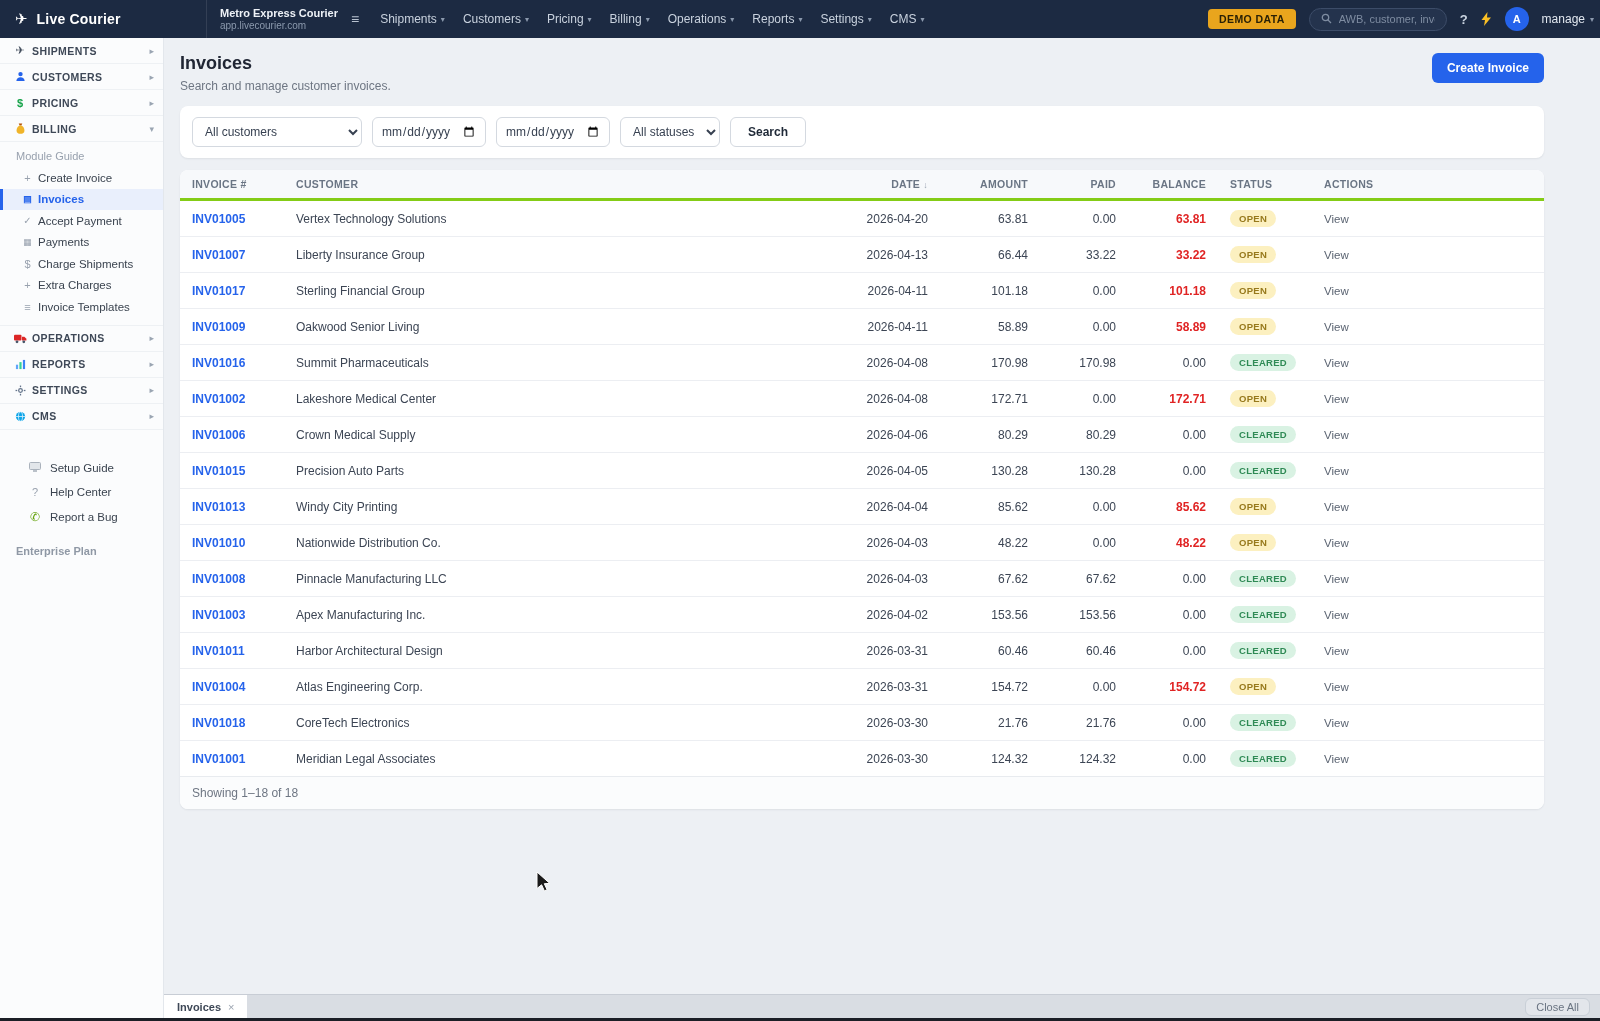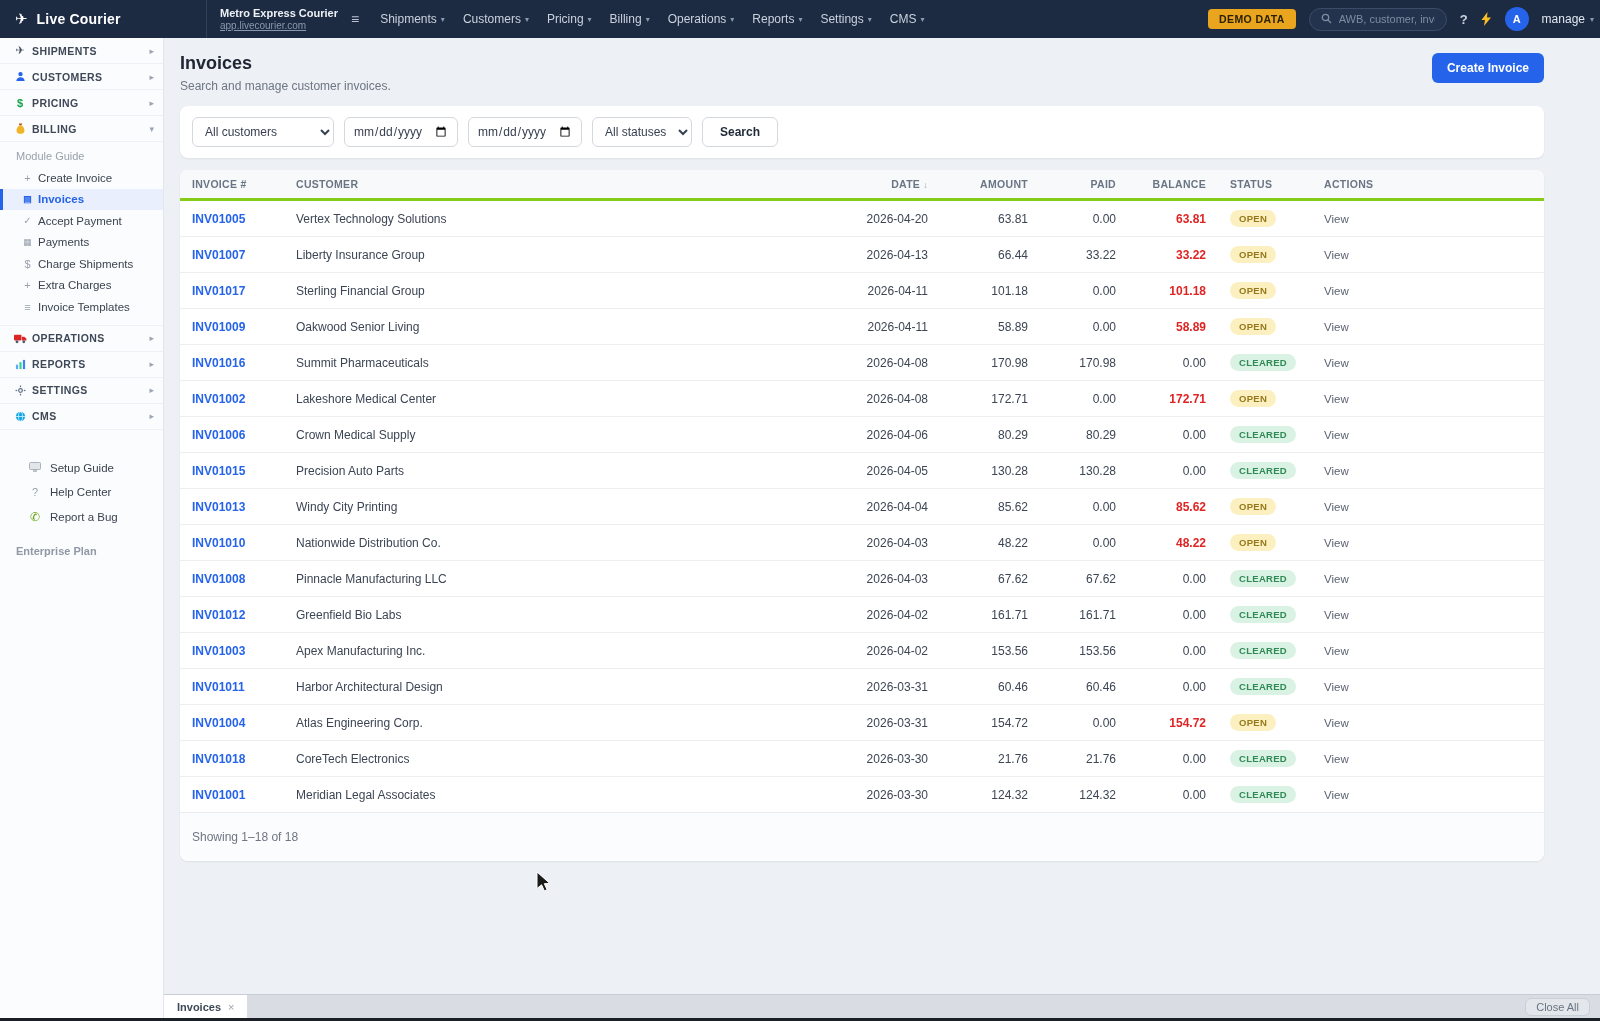--- a/index.html
+++ b/index.html
@@ -15,21 +15,21 @@
   }
   
   .topbar { position:absolute; top:0; left:0; right:0; height:38px; background:var(--topbar);
     display:flex; align-items:center; color:#e2e8f0; z-index:10; }
   .brand { width:207px; height:100%; flex:0 0 auto; display:flex; align-items:center; gap:9px;
     padding-left:15px; border-right:1px solid rgba(255,255,255,.1); }
   .brand .plane { font-size:15px; color:#fff; }
   .brand-name { font-size:14px; font-weight:bold; color:#fff; letter-spacing:.2px; white-space:nowrap; }
   .tenant { margin-left:13px; line-height:1.15; white-space:nowrap; }
   .tenant-name { font-size:11px; font-weight:bold; color:#eef2f7; }
-  .tenant-domain { font-size:10px; color:#8b99ad;text-decoration:underline; }
+  .tenant-domain { font-size:10px; color:#8b99ad; }
   .hamburger { margin-left:13px; color:#b8c2d0; font-size:14px; cursor:pointer; }
   .topnav { display:flex; margin-left:12px; }
   .nav-item { font-size:12px; color:#c9d2de; padding:5px 9px; display:flex; align-items:center; gap:4px; cursor:pointer; white-space:nowrap; }
   .nav-caret { font-size:8px; color:#8b99ad; }
   .topbar-right { margin-left:auto; display:flex; align-items:center; gap:13px; padding-right:6px; }
   .demo-badge { background:var(--demo); color:#2a2105; font-size:10.5px; font-weight:bold;
     padding:4px 11px; border-radius:4px; letter-spacing:.4px; white-space:nowrap; }
   .top-search { display:flex; align-items:center; gap:7px; background:#24334d; border:1px solid #3c4c68;
     border-radius:12px; height:23px; padding:0 11px; width:138px; }
   .top-search input { background:transparent; border:none; outline:none; color:#aeb9c9; font-size:11px; width:100%;
@@ -67,21 +67,21 @@
   .page-head { display:flex; justify-content:space-between; align-items:flex-start; }
   .page-title { font-size:18px; font-weight:bold; color:#202634; }
   .page-sub { font-size:12px; color:#6e7683; margin-top:5px; }
   .btn-primary { background:var(--accent); color:#fff; border:none; border-radius:6px; font-size:12px;
     font-weight:bold; padding:8px 15px; cursor:pointer; font-family:"Liberation Sans", sans-serif; }
   .filter-card { margin-top:13px; background:#fff; border-radius:8px; padding:11px 12px;
     display:flex; align-items:center; gap:10px; box-shadow:0 1px 2px rgba(23,32,48,.08); }
   .filter-card select, .filter-card input[type="date"] {
     height:30px; border:1px solid #d4d9e0; border-radius:6px; font-size:12px; color:#374151;
     padding:0 8px; background:#fff; font-family:"Liberation Sans", sans-serif; outline:none; }
-  .sel-customers { width:142px; }
+  .sel-customers { width:170px; }
   .sel-status { width:100px; }
   .date-input { width:114px; color:#555e6b; }
   .btn-search { height:30px; background:#fff; border:1px solid #d4d9e0; border-radius:6px;
     font-size:12px; font-weight:bold; color:#1f2937; padding:0 17px; cursor:pointer;
     font-family:"Liberation Sans", sans-serif; }
   
   .table-card { margin-top:12px; background:#fff; border-radius:8px; box-shadow:0 1px 2px rgba(23,32,48,.08); overflow:hidden; }
   table { width:100%; border-collapse:collapse; font-size:12px; }
   thead th { background:#f7f9fb; font-size:10.5px; color:#6a7584; font-weight:bold; letter-spacing:.3px;
     padding:8px 6px; text-align:left; border-bottom:3px solid #84cc16; cursor:pointer; white-space:nowrap; }
@@ -91,21 +91,21 @@
   .c-inv a { color:var(--accent); font-weight:bold; text-decoration:none; cursor:pointer; }
   th.c-date, td.c-date, th.c-amt, td.c-amt, th.c-paid, td.c-paid, th.c-bal, td.c-bal { text-align:right; }
   td.c-bal.bal-red { color:var(--danger); font-weight:bold; }
   th.c-status, td.c-status { padding-left:18px; }
   .badge { display:inline-block; font-size:9.5px; font-weight:bold; padding:3px 9px; border-radius:10px; letter-spacing:.3px; }
   .badge.open { background:var(--open-bg); color:var(--open-text); }
   .badge.cleared { background:var(--cleared-bg); color:var(--cleared-text); }
   th.c-act, td.c-act { padding-left:20px; }
   .view-link { color:#5b6472; font-size:11.5px; text-decoration:none; cursor:pointer; }
   .sort-glyph { color:#9aa3b0; font-size:9px; margin-left:3px; }
-  .table-footer { border-top:1px solid #e8ebef; padding:17px 12px; color:#6e7683; font-size:12px; background:#fbfcfd; }
+  .table-footer { border-top:1px solid #e8ebef; padding:9px 12px; color:#6e7683; font-size:12px; background:#fbfcfd; }
   
   .tabbar { position:absolute; left:164px; right:0; bottom:3px; height:24px; background:#d9dde3;
     border-top:1px solid #c8cdd5; display:flex; align-items:stretch; }
   .tab { background:#fff; display:flex; align-items:center; gap:7px; padding:0 13px; font-size:11px;
     color:#3e4857; cursor:pointer; font-weight:bold; }
   .tab-close { color:#9aa3af; font-size:11px; font-weight:normal; cursor:pointer; }
   .close-all { margin-left:auto; align-self:center; margin-right:10px; font-size:11px; color:#6a7482;
     background:#e3e6eb; border:1px solid #c9cfd7; border-radius:6px; padding:2px 10px; cursor:pointer;
     font-family:"Liberation Sans", sans-serif; }
   .bottom-edge { position:absolute; left:0; right:0; bottom:0; height:3px; background:#1b1f26; }
@@ -488,30 +488,20 @@
             <td class="c-inv"><a>INV01008</a></td>
             <td class="c-cust">Pinnacle Manufacturing LLC</td>
             <td class="c-date">2026-04-03</td>
             <td class="c-amt">67.62</td>
             <td class="c-paid">67.62</td>
             <td class="c-bal">0.00</td>
             <td class="c-status"><span class="badge cleared">CLEARED</span></td>
             <td class="c-act"><a class="view-link">View</a></td>
           </tr>
           <tr>
-            <td class="c-inv"><a>INV01012</a></td>
-            <td class="c-cust">Greenfield Bio Labs</td>
-            <td class="c-date">2026-04-02</td>
-            <td class="c-amt">161.71</td>
-            <td class="c-paid">161.71</td>
-            <td class="c-bal">0.00</td>
-            <td class="c-status"><span class="badge cleared">CLEARED</span></td>
-            <td class="c-act"><a class="view-link">View</a></td>
-          </tr>
-          <tr>
             <td class="c-inv"><a>INV01003</a></td>
             <td class="c-cust">Apex Manufacturing Inc.</td>
             <td class="c-date">2026-04-02</td>
             <td class="c-amt">153.56</td>
             <td class="c-paid">153.56</td>
             <td class="c-bal">0.00</td>
             <td class="c-status"><span class="badge cleared">CLEARED</span></td>
             <td class="c-act"><a class="view-link">View</a></td>
           </tr>
           <tr>

